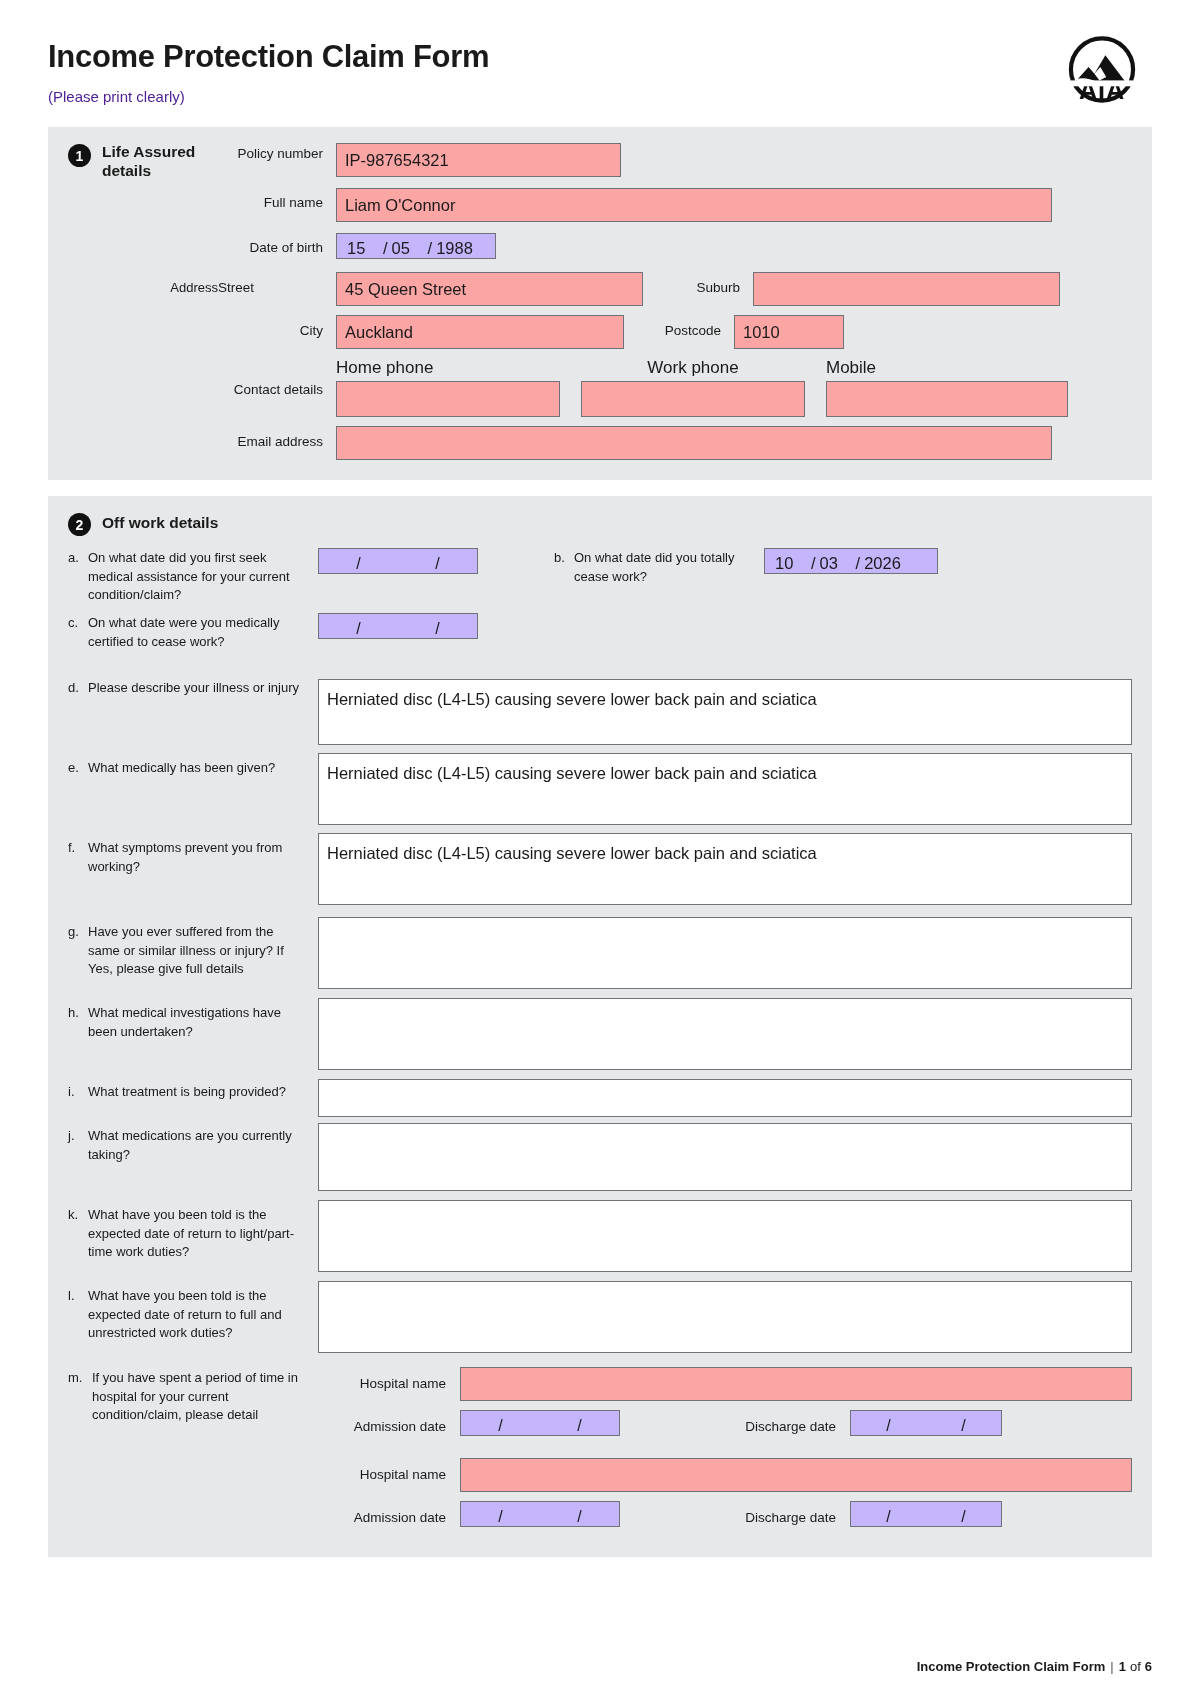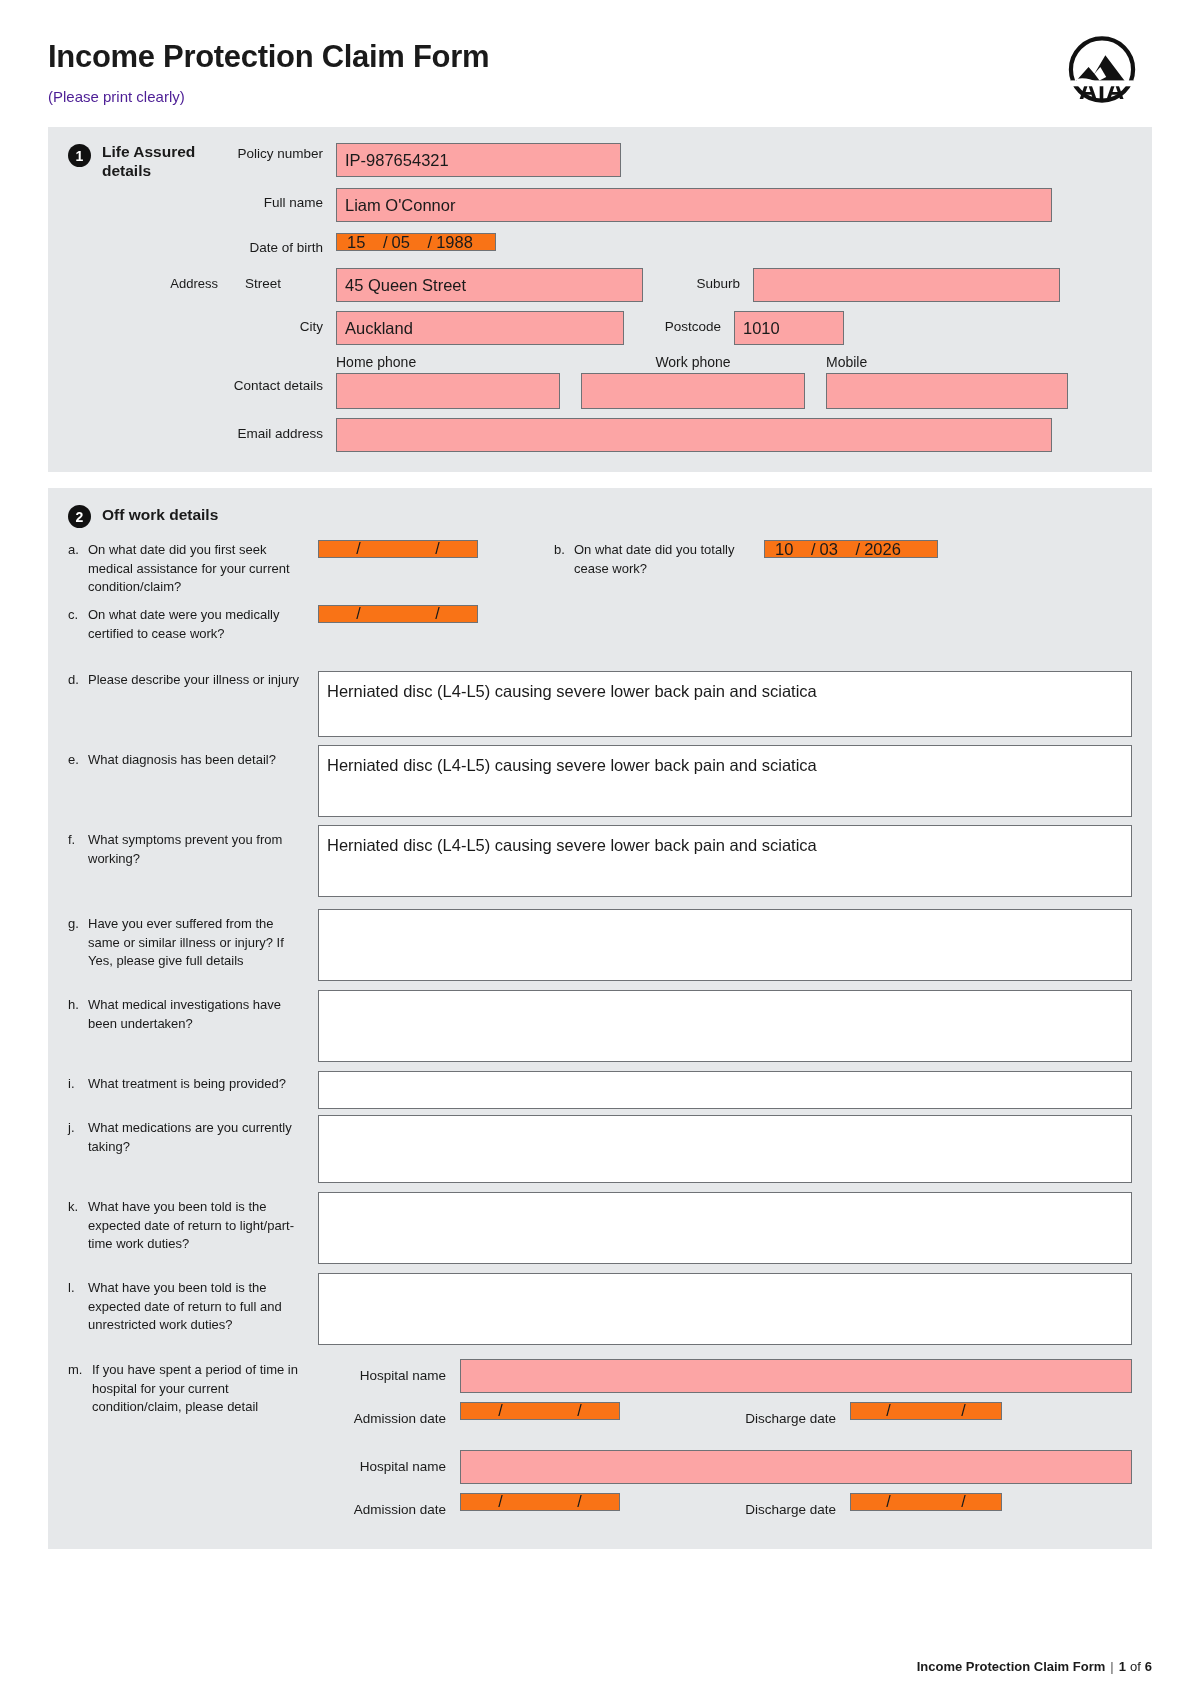--- a/index.html
+++ b/index.html
@@ -37,31 +37,31 @@
     background: #fca5a5; border: 1px solid #6f7276; height: 34px;
   }
   .val {
     font-size: 16.5px; padding: 0 8px; line-height: 32px;
     white-space: nowrap; overflow: hidden;
   }
   .ta { background: #fff; border: 1px solid #6f7276; }
   .ta .val { line-height: 1.3; padding: 9px 8px; font-size: 16.5px; }
 
   
-  .datebox { background:#f97316; border:1px solid #6f7276; height:18px;
-             display:flex; align-items:center; font-size:16.5px; padding-left:10px; }
+  .datebox { background:#c4b5fd; border:1px solid #6f7276; height:26px;
+             display:flex; align-items:flex-end; font-size:16.5px; padding-left:10px; }
   .datebox .d { min-width: 26px; }
   .datebox .s { margin: 0 4px 0 10px; }
   .datebox .m { min-width: 26px; }
   .datebox .y { min-width: 40px; }
   .datebox.empty { justify-content: flex-start; padding-left: 0; }
   .datebox.empty .sl { width: 50%; text-align: center; font-size: 16px; }
   .s1row { display:flex; align-items:flex-start; margin-top: 10px; }
 
-  .minilabel { font-size: 14px; margin-bottom: 3px; }
+  .minilabel { font-size: 17px; margin-bottom: 3px; }
 
   
   .q { display: flex; margin-top: 12px; }
   .qlab { width: 250px; display: flex; font-size: 13px; line-height: 1.42; padding-right: 14px; }
   .qlet { width: 20px; flex: 0 0 20px; }
   .qtxt { flex: 1; }
   .qfield { flex: 1; }
 
   .hosplab { font-size: 13.5px; text-align: right; padding-right: 14px; line-height: 34px; }
 
@@ -133,21 +133,21 @@
             <span class="s">/</span>
             <span class="y">1988</span>
           </div>
         </div>
 
       </div>
     </div>
 
     <div class="s1row" style="margin-top:13px;">
       <div style="width:150px;flex:0 0 150px;text-align:right;font-size:13px;padding-top:8px;">Address</div>
-      <div style="width:118px;flex:0 0 118px;text-align:center;padding-right:28px;font-size:13.5px;padding-top:8px;">Street</div>
+      <div style="width:118px;flex:0 0 118px;text-align:left;padding-right:28px;font-size:13.5px;padding-top:8px;">Street</div>
       <div class="box" style="width:307px;">
         <div class="val">45 Queen Street</div>
       </div>
       <div style="width:110px;flex:0 0 110px;text-align:right;padding-right:13px;font-size:13.5px;padding-top:8px;">Suburb</div>
       <div class="box" style="width:307px;">
         <div class="val"></div>
       </div>
     </div>
 
     <div class="s1row" style="margin-top:9px;">
@@ -242,21 +242,21 @@
         <span class="qtxt">Please describe your illness or injury</span>
       </div>
       <div class="ta qfield" style="height:66px;">
         <div class="val">Herniated disc (L4-L5) causing severe lower back pain and sciatica</div>
       </div>
     </div>
 
     <div class="q" style="margin-top:8px;">
       <div class="qlab" style="padding-top:6px;">
         <span class="qlet">e.</span>
-        <span class="qtxt">What diagnosis has been detail?</span>
+        <span class="qtxt">What medically has been given?</span>
       </div>
       <div class="ta qfield" style="height:72px;">
         <div class="val">Herniated disc (L4-L5) causing severe lower back pain and sciatica</div>
       </div>
     </div>
 
     <div class="q" style="margin-top:8px;">
       <div class="qlab" style="padding-top:6px;">
         <span class="qlet">f.</span>
         <span class="qtxt">What symptoms prevent you from working?</span>

